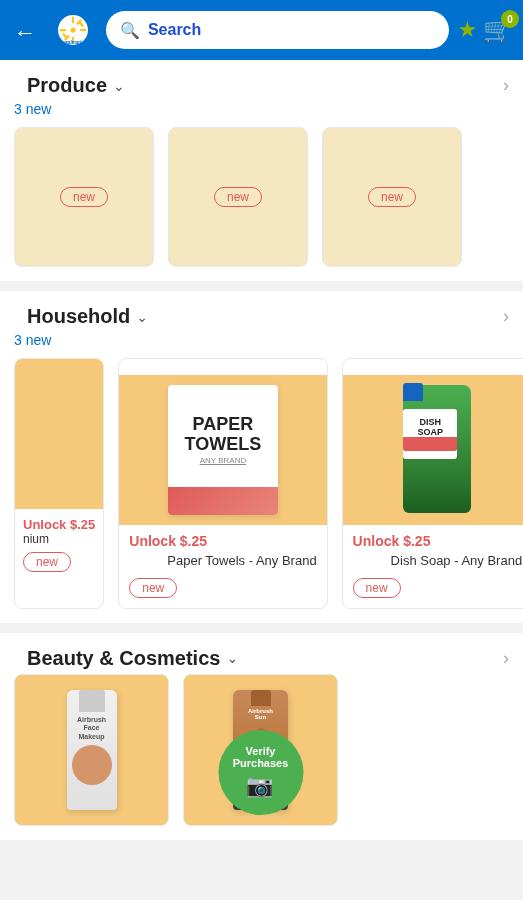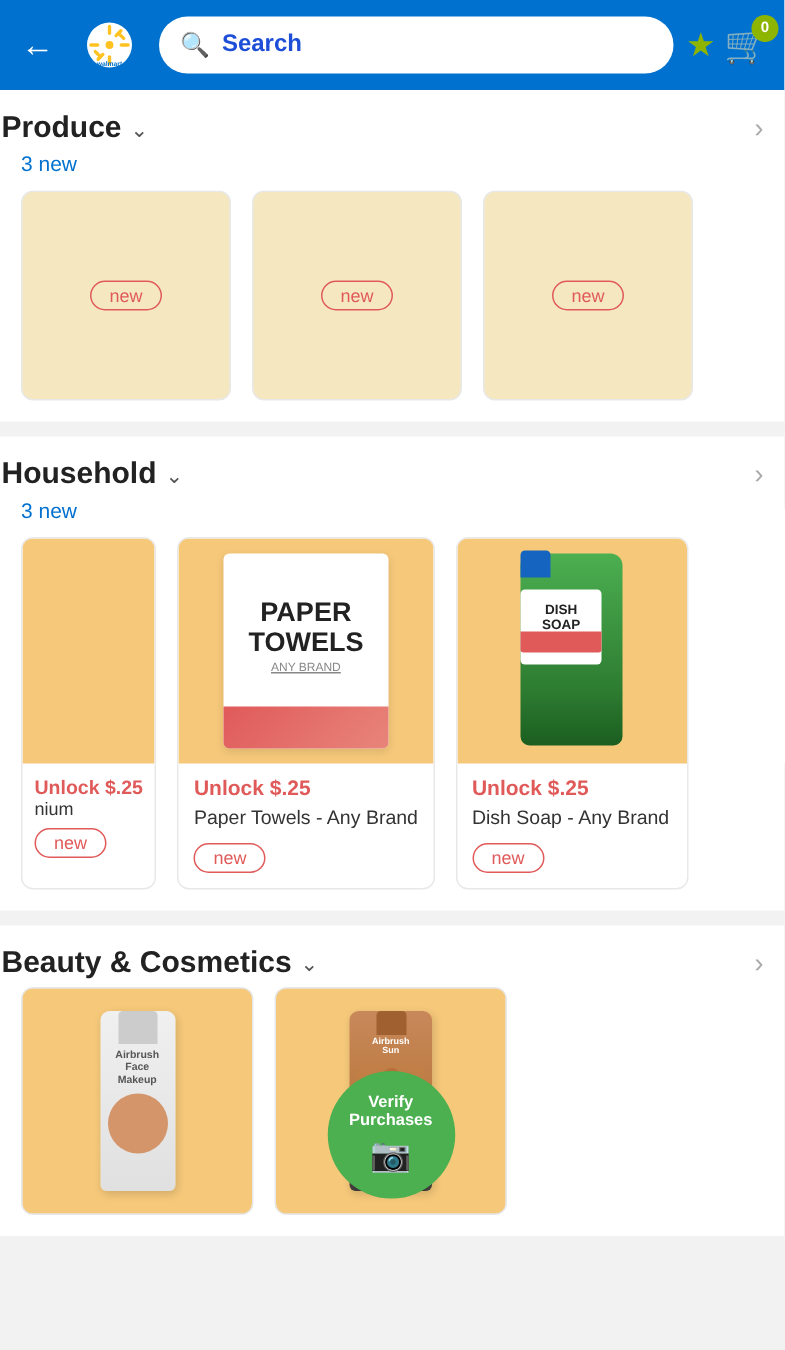--- a/index.html
+++ b/index.html
@@ -89,21 +89,21 @@
 
     
     .section {
       background: white;
       margin-bottom: 10px;
     }
     .section-header {
       display: flex;
       align-items: center;
       justify-content: space-between;
-      padding: 14px 14px 4px 1px;
+      padding: 14px 14px 4px 27px;
     }
     .section-title-wrap {
       display: flex;
       align-items: center;
       gap: 6px;
     }
     .section-title {
       font-size: 20px;
       font-weight: 600;
       color: #222;
@@ -144,20 +144,21 @@
     }
 
     .product-image-wrap {
       width: 100%;
       height: 150px;
       background: #f5c87a;
       display: flex;
       align-items: center;
       justify-content: center;
       position: relative;
+      margin-top: 16px;
     }
 
     
     .paper-towels-img {
       width: 110px;
       height: 130px;
       background: white;
       border-radius: 4px;
       display: flex;
       flex-direction: column;
@@ -271,20 +272,21 @@
       color: #e05a5a;
       font-size: 14px;
       font-weight: 600;
       margin-bottom: 4px;
     }
     .product-name {
       font-size: 13px;
       color: #333;
       margin-bottom: 8px;
       line-height: 1.3;
+      margin-left: 38px;
     }
 
     
     .partial-card {
       min-width: 68px;
       background: white;
       border-radius: 8px;
       border: 1px solid #e8e8e8;
       overflow: hidden;
       margin-left: 14px;
@@ -304,21 +306,21 @@
       font-weight: 600;
     }
     .partial-name {
       font-size: 12px;
       color: #333;
     }
 
     
     .beauty-card {
       min-width: 155px;
-      background: #e5e5e5;
+      background: #bef264;
       border-radius: 8px;
       border: 1px solid #e8e8e8;
       overflow: hidden;
       margin-left: 14px;
       flex-shrink: 0;
     }
     .beauty-image-wrap {
       width: 100%;
       height: 150px;
       background: #f5c87a;

